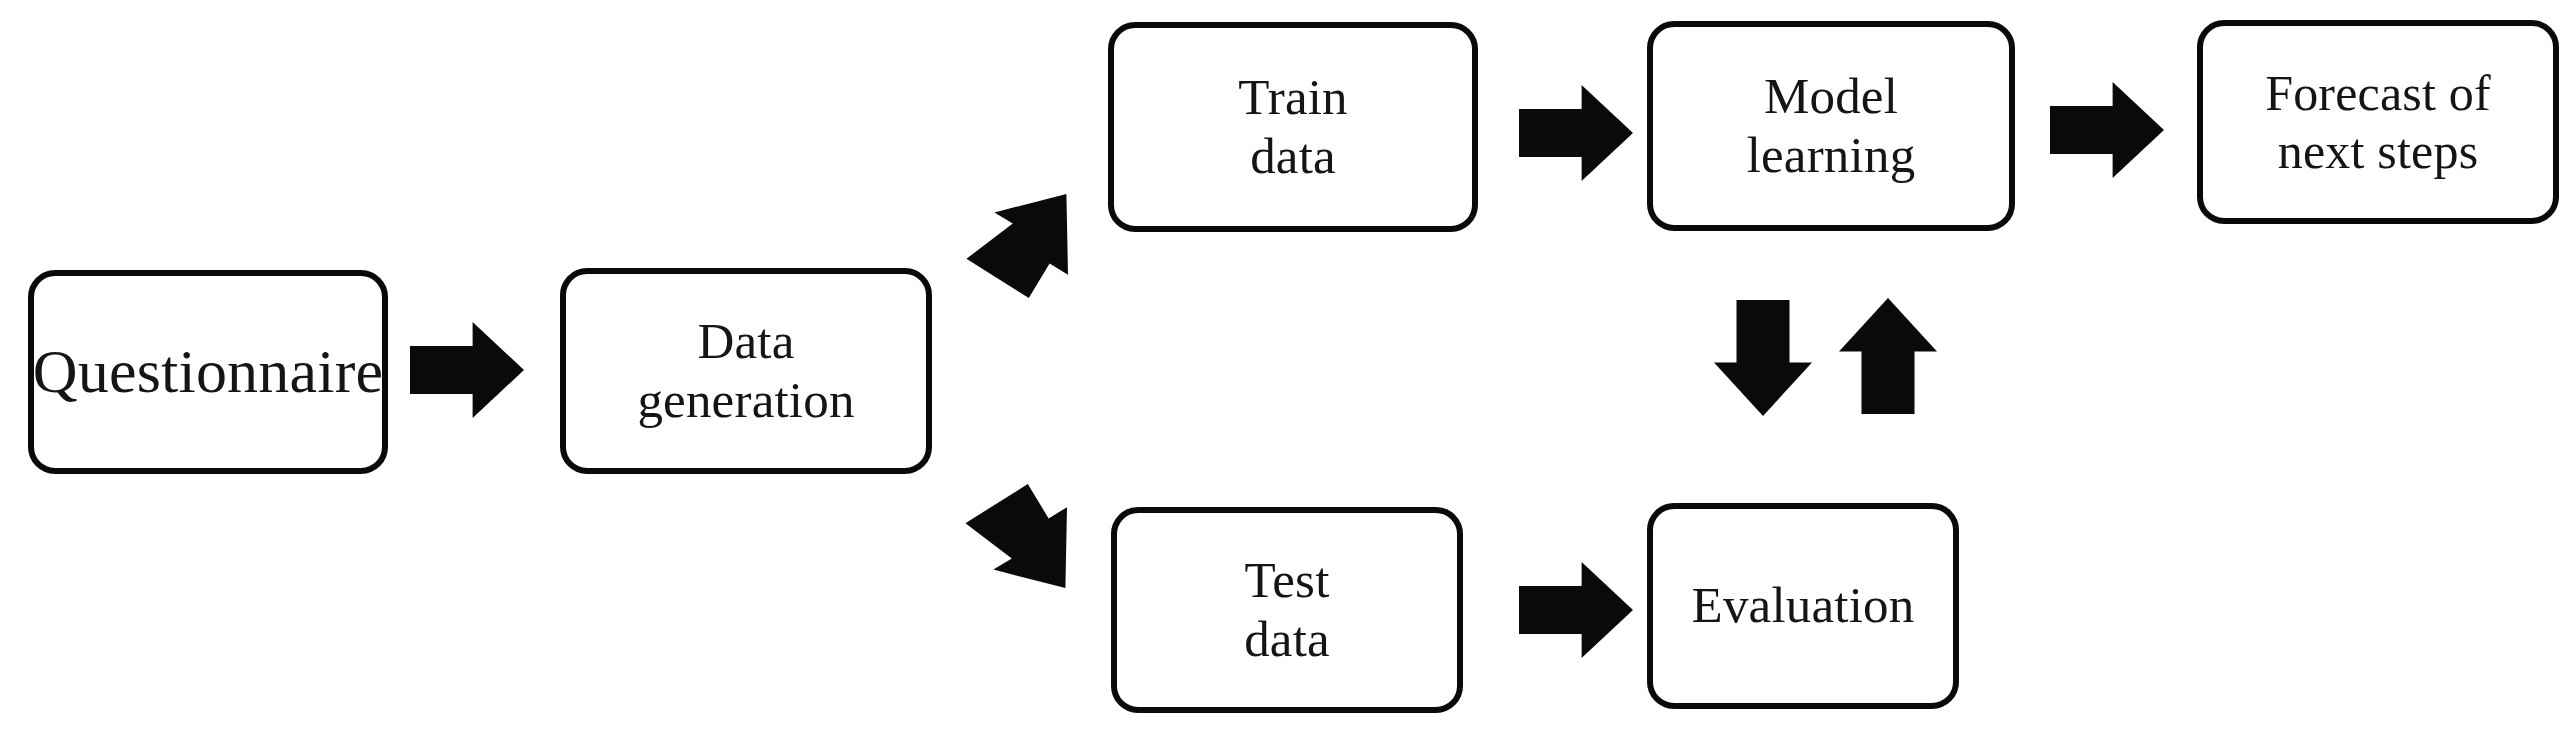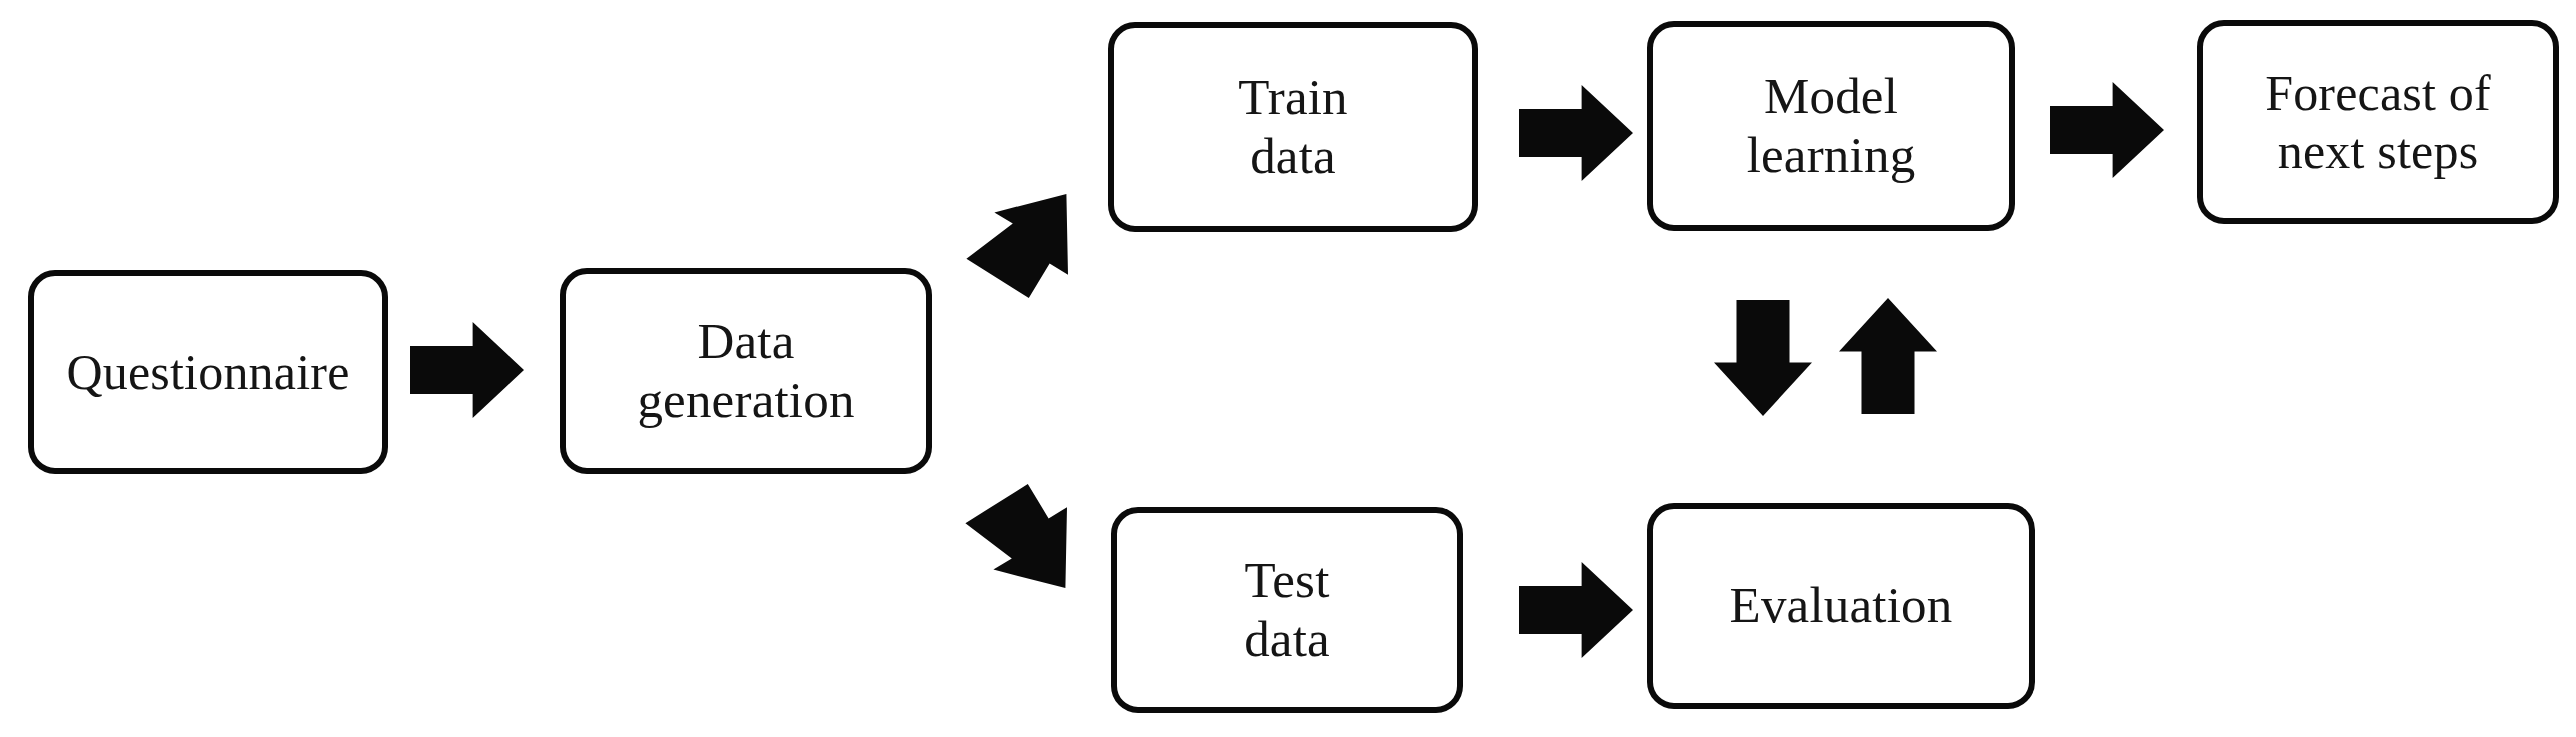--- a/index.html
+++ b/index.html
@@ -32,27 +32,27 @@
     font-size: 51px;
     letter-spacing: 0.2px;
     padding: 0 22px;
   }
   .node .label {
     display: block;
     white-space: pre-line;
   }
 
   
-  #node-questionnaire { left: 28px;   top: 270px; width: 360px; height: 204px; font-size: 50px; padding: 0 8px; }
+  #node-questionnaire { left: 28px;   top: 270px; width: 360px; height: 204px; font-size: 62px; padding: 0 8px; }
   #node-data-generation { left: 560px;  top: 268px; width: 372px; height: 206px; }
   #node-train-data    { left: 1108px; top: 22.4px;  width: 370px; height: 210px; }
   #node-model-learning{ left: 1647px; top: 21px;  width: 368px; height: 210px; }
   #node-forecast      { left: 2197px; top: 20px;  width: 362px; height: 204px; font-size: 50px; }
   #node-test-data     { left: 1111px; top: 507px; width: 352px; height: 206px; }
-  #node-evaluation    { left: 1647px; top: 503px; width: 388px; height: 206px; }
+  #node-evaluation    { left: 1647px; top: 503px; width: 312px; height: 206px; }
 
   
   .arrow {
     position: absolute;
     display: block;
   }
   .arrow svg { display: block; width: 100%; height: 100%; }
   .arrow svg path, .arrow svg polygon { fill: #0a0a0a; }
 
   

